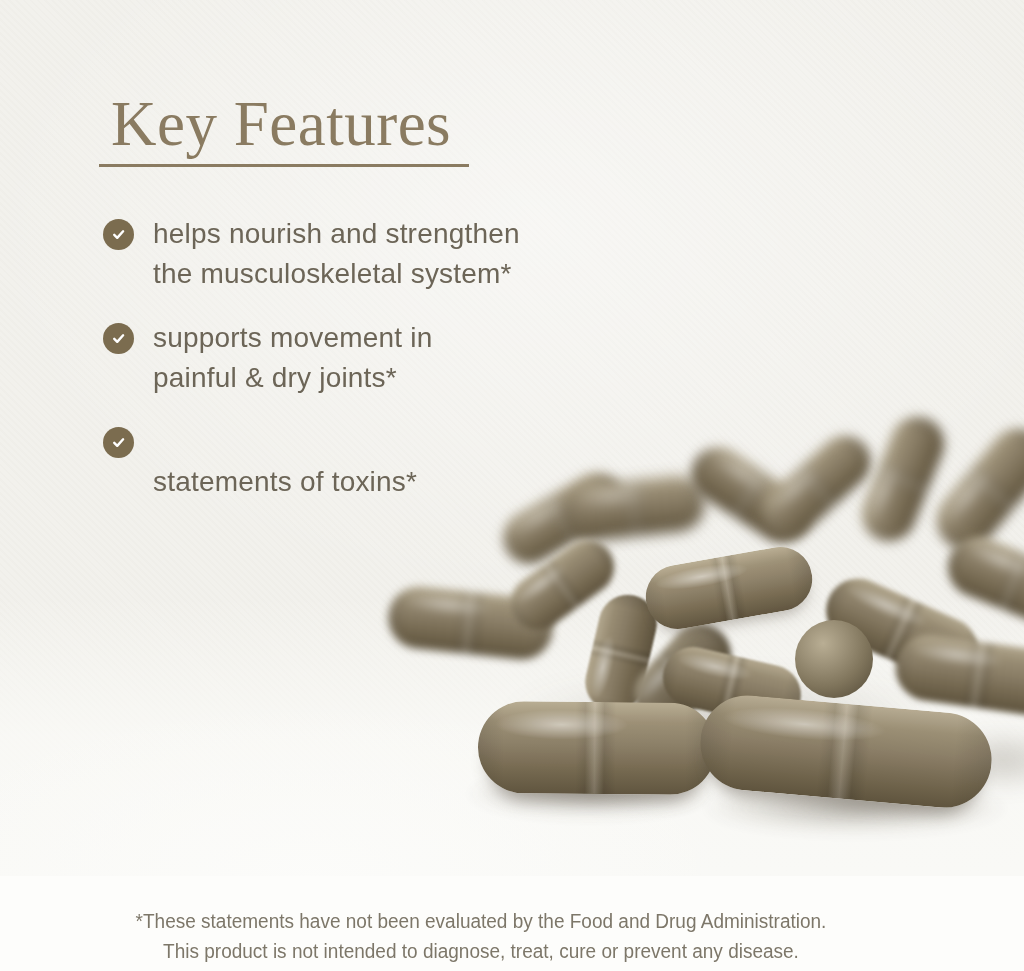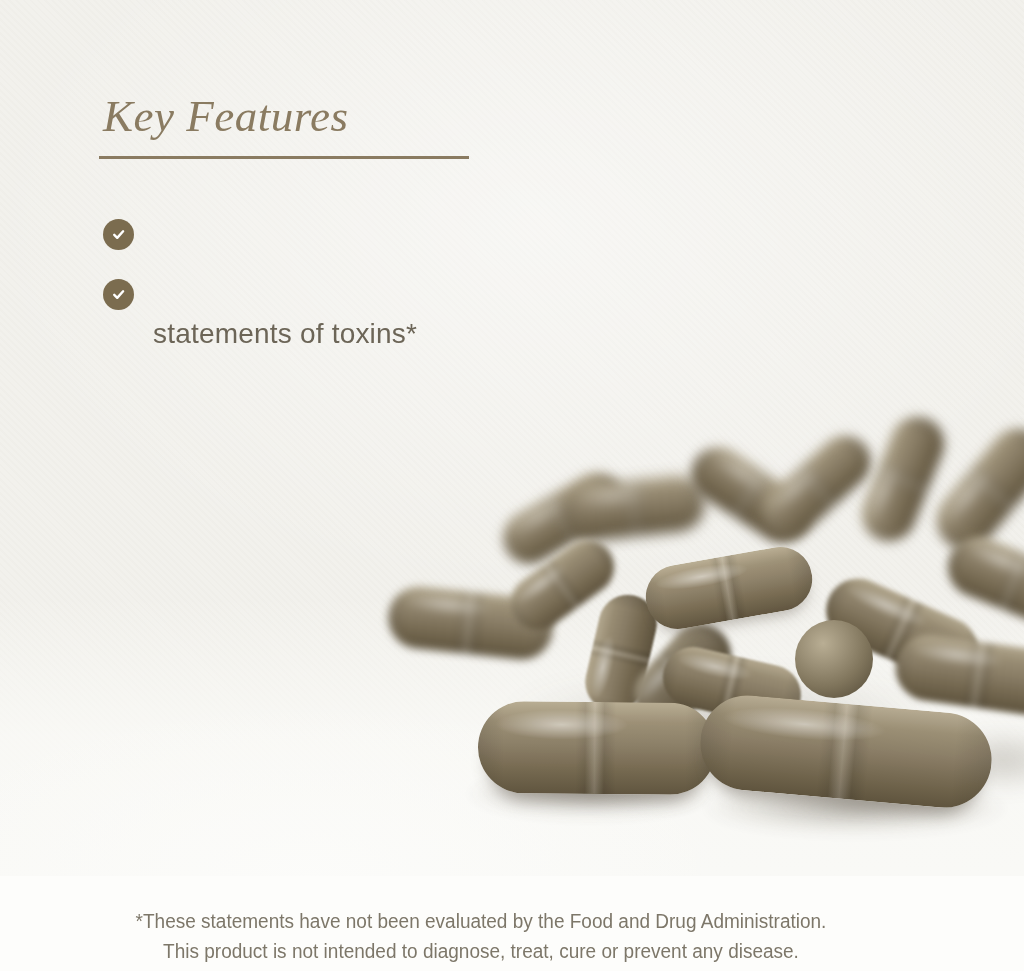--- a/index.html
+++ b/index.html
@@ -55,22 +55,22 @@
       #80755c 58%, #645a45 82%, #574e3b 100%);
   }
   .shadow{
     position:absolute;border-radius:50%;
     background:radial-gradient(closest-side, rgba(88,80,66,.45), rgba(88,80,66,0));
   }
 
   
   .content{position:absolute;left:103px;top:84px;z-index:10;}
   .title{
-    margin:0;font-family:"Liberation Serif", serif;font-weight:400;
-    font-size:45px;line-height:64px;letter-spacing:.5px;color:var(--accent,#8a7b61);font-style:italic;
+    margin:8px;font-family:"Liberation Serif", serif;font-weight:400;
+    font-size:63px;line-height:64px;letter-spacing:.5px;color:var(--accent,#8a7b61);
   }
   .underline{width:370px;height:3px;margin-top:8px;margin-left:-4px;
     background:var(--accent,#8a7b61);}
   .features{list-style:none;margin:0;padding:0;position:absolute;left:0;top:130px;width:520px;}
   .feature{display:flex;align-items:flex-start;margin-bottom:24px;}
   .check{
     flex:none;width:31px;height:31px;border-radius:50%;margin:5px 19px 0 0;
     background:var(--check,#7b6c4f);display:flex;align-items:center;justify-content:center;
   }
   .check svg{width:17px;height:17px;display:block;}
@@ -132,20 +132,35 @@
     <h1 class="title">Key Features</h1>
     <div class="underline"></div>
 
     <ul class="features">
       <li class="feature">
         <span class="check">
           <svg viewBox="0 0 24 24">
               <path d="M6 12.5l4.2 4.2L18.5 7.5" stroke="#ffffff" stroke-width="3.4" fill="none" stroke-linecap="round" stroke-linejoin="round"></path>
             </svg>
         </span>
+        <span class="ftext">
+          <span>helps nourish and strengthen</span><br>
+          <span>the musculoskeletal system*</span>
+        </span>
+      </li>
+      <li class="feature">
+        <span class="check">
+          <svg viewBox="0 0 24 24">
+              <path d="M6 12.5l4.2 4.2L18.5 7.5" stroke="#ffffff" stroke-width="3.4" fill="none" stroke-linecap="round" stroke-linejoin="round"></path>
+            </svg>
+        </span>
+        <span class="ftext">
+          <span>supports movement in</span><br>
+          <span>painful &amp; dry joints*</span>
+        </span>
       </li>
       <li class="feature">
         <span class="check">
           <svg viewBox="0 0 24 24">
               <path d="M6 12.5l4.2 4.2L18.5 7.5" stroke="#ffffff" stroke-width="3.4" fill="none" stroke-linecap="round" stroke-linejoin="round"></path>
             </svg>
         </span>
         <span class="ftext">
           <br>
           <span>statements of toxins*</span>

